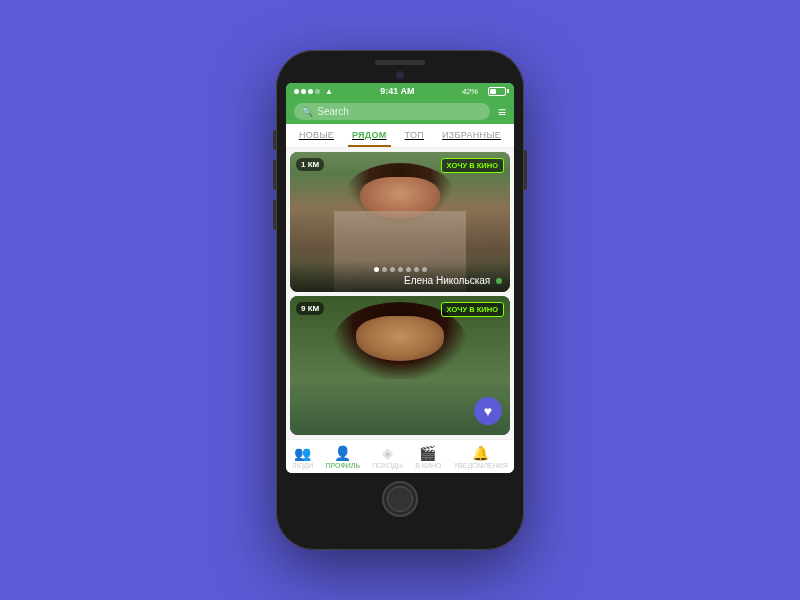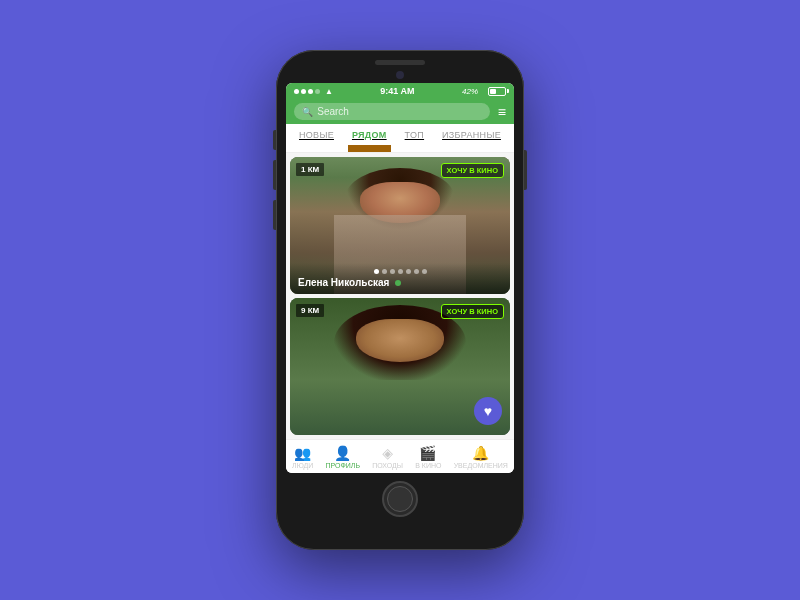--- a/index.html
+++ b/index.html
@@ -182,21 +182,21 @@
       font-size: 9px;
       color: #999;
       padding: 0 4px 5px;
       cursor: pointer;
       letter-spacing: 0.3px;
       font-weight: 500;
     }
 
     .tab.active {
       color: #4caf50;
-      border-bottom: 7px solid #a16207;
+      border-bottom: 2px solid #a16207;
       font-weight: 700;
     }
 
     
     .content {
       flex: 1;
       overflow: hidden;
       position: relative;
       display: flex;
       flex-direction: column;
@@ -232,21 +232,21 @@
     }
 
     .distance-badge {
       position: absolute;
       top: 6px;
       left: 6px;
       background: rgba(0,0,0,0.55);
       color: #fff;
       font-size: 8px;
       padding: 2px 5px;
-      border-radius: 1px;
+      border-radius: 6px;
       font-weight: 600;
     }
 
     .activity-badge {
       position: absolute;
       top: 6px;
       right: 6px;
       background: rgba(0,0,0,0.55);
       color: #7fff00;
       font-size: 7.5px;
@@ -279,22 +279,22 @@
       background: rgba(255,255,255,0.5);
     }
 
     .dot.active {
       background: #fff;
     }
 
     .card-name {
       color: #fff;
       font-size: 10px;
-      font-weight: 700;
-      text-align: left;
+      font-weight: 400;
+      text-align: right;
     }
 
     .online-dot {
       display: inline-block;
       width: 6px;
       height: 6px;
       background: #4caf50;
       border-radius: 50%;
       margin-left: 3px;
     }

